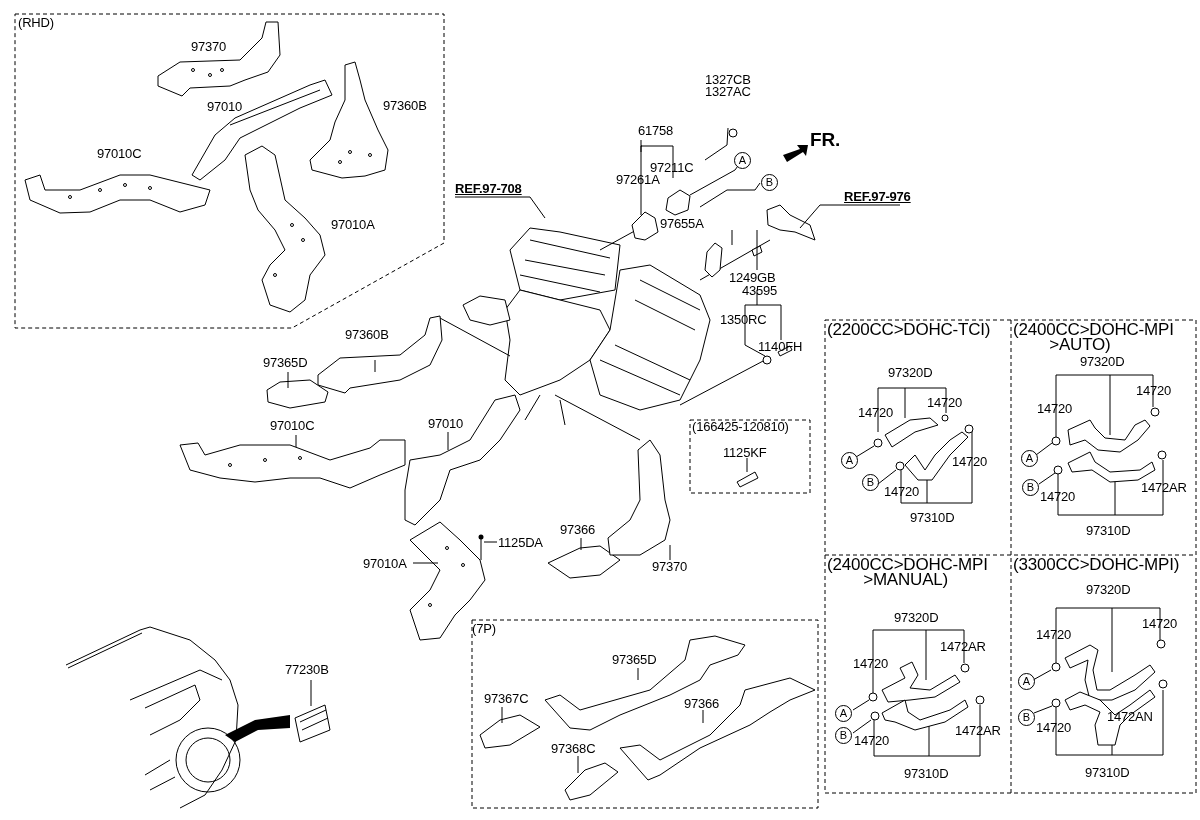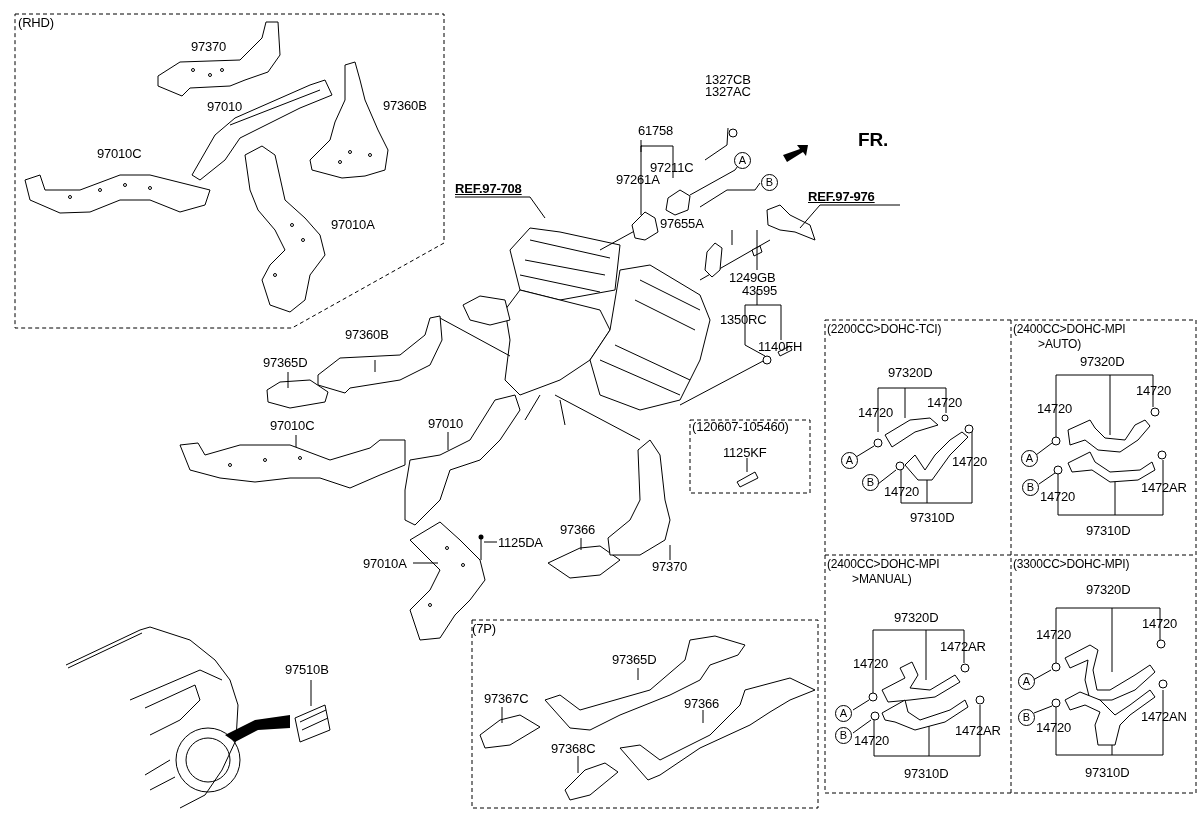--- a/index.html
+++ b/index.html
@@ -2,21 +2,21 @@
 <html><head>
 <meta charset="utf-8">
 <style>
   html, body { margin:0; padding:0; background:#ffffff; }
   body { width:1200px; height:820px; position:relative; overflow:hidden;
          font-family:"Liberation Sans", sans-serif; color:#000; }
   svg#diagram { position:absolute; left:0; top:0; }
   .lbl { position:absolute; font-size:13px; line-height:14px; white-space:nowrap; color:#000; letter-spacing:-0.2px; }
   .ref { font-weight:bold; text-decoration:underline; font-size:13px; }
   .fr { font-weight:bold; font-size:19px; }
-  .boxlbl { font-size:12px; line-height:15px; white-space:pre; }
+  .boxlbl { font-size:17px; line-height:15px; white-space:pre; }
   .circ { position:absolute; width:15px; height:15px; border:1px solid #000; border-radius:50%;
           font-size:11px; line-height:15px; text-align:center; background:#fff; }
   .ln { stroke:#000; stroke-width:1; fill:none; }
   .part { stroke:#000; stroke-width:1; fill:#fff; }
   .dash { stroke:#000; stroke-width:1; fill:none; stroke-dasharray:4 3; }
 </style>
 </head>
 <body>
 
 <svg id="diagram" width="1200" height="820" viewBox="0 0 1200 820">
@@ -219,22 +219,22 @@
 </svg>
 
 <div class="lbl" style="left:18px;top:16px">(RHD)</div>
 <div class="lbl" style="left:191px;top:40px">97370</div>
 <div class="lbl" style="left:207px;top:100px">97010</div>
 <div class="lbl" style="left:383px;top:99px">97360B</div>
 <div class="lbl" style="left:97px;top:147px">97010C</div>
 <div class="lbl" style="left:331px;top:218px">97010A</div>
 
 <div class="lbl ref" style="left:455px;top:182px">REF.97-708</div>
-<div class="lbl ref" style="left:808px;top:190px">REF.97-976</div>
-<div class="lbl fr" style="left:858px;top:133px">FR.</div>
+<div class="lbl ref" style="left:844px;top:190px">REF.97-976</div>
+<div class="lbl fr" style="left:810px;top:133px">FR.</div>
 
 <div class="lbl" style="left:638px;top:124px">61758</div>
 <div class="lbl" style="left:705px;top:73px">1327CB</div>
 <div class="lbl" style="left:705px;top:85px">1327AC</div>
 <div class="lbl" style="left:650px;top:161px">97211C</div>
 <div class="lbl" style="left:616px;top:173px">97261A</div>
 <div class="lbl" style="left:660px;top:217px">97655A</div>
 <div class="lbl" style="left:729px;top:271px">1249GB</div>
 <div class="lbl" style="left:742px;top:284px">43595</div>
 <div class="lbl" style="left:720px;top:313px">1350RC</div>
@@ -244,23 +244,23 @@
 <div class="circ" style="left:761px;top:174px">B</div>
 
 <div class="lbl" style="left:345px;top:328px">97360B</div>
 <div class="lbl" style="left:263px;top:356px">97365D</div>
 <div class="lbl" style="left:270px;top:419px">97010C</div>
 <div class="lbl" style="left:428px;top:417px">97010</div>
 <div class="lbl" style="left:498px;top:536px">1125DA</div>
 <div class="lbl" style="left:363px;top:557px">97010A</div>
 <div class="lbl" style="left:560px;top:523px">97366</div>
 <div class="lbl" style="left:652px;top:560px">97370</div>
-<div class="lbl" style="left:285px;top:663px">97510B</div>
-
-<div class="lbl" style="left:692px;top:420px">(120607-105460)</div>
+<div class="lbl" style="left:285px;top:663px">77230B</div>
+
+<div class="lbl" style="left:692px;top:420px">(166425-120810)</div>
 <div class="lbl" style="left:723px;top:446px">1125KF</div>
 
 <div class="lbl" style="left:472px;top:622px">(7P)</div>
 <div class="lbl" style="left:612px;top:653px">97365D</div>
 <div class="lbl" style="left:484px;top:692px">97367C</div>
 <div class="lbl" style="left:684px;top:697px">97366</div>
 <div class="lbl" style="left:551px;top:742px">97368C</div>
 
 <div class="lbl boxlbl" style="left:827px;top:322px">(2200CC&gt;DOHC-TCI)</div>
 <div class="lbl" style="left:888px;top:366px">97320D</div>
@@ -292,16 +292,16 @@
 <div class="lbl" style="left:955px;top:724px">1472AR</div>
 <div class="lbl" style="left:904px;top:767px">97310D</div>
 <div class="circ" style="left:835px;top:705px">A</div>
 <div class="circ" style="left:835px;top:727px">B</div>
 
 <div class="lbl boxlbl" style="left:1013px;top:557px">(3300CC&gt;DOHC-MPI)</div>
 <div class="lbl" style="left:1086px;top:583px">97320D</div>
 <div class="lbl" style="left:1036px;top:628px">14720</div>
 <div class="lbl" style="left:1142px;top:617px">14720</div>
 <div class="lbl" style="left:1036px;top:721px">14720</div>
-<div class="lbl" style="left:1141px;top:710px">1472AN</div>
+<div class="lbl" style="left:1107px;top:710px">1472AN</div>
 <div class="lbl" style="left:1085px;top:766px">97310D</div>
 <div class="circ" style="left:1018px;top:673px">A</div>
 <div class="circ" style="left:1018px;top:709px">B</div>
 
 </body></html>

